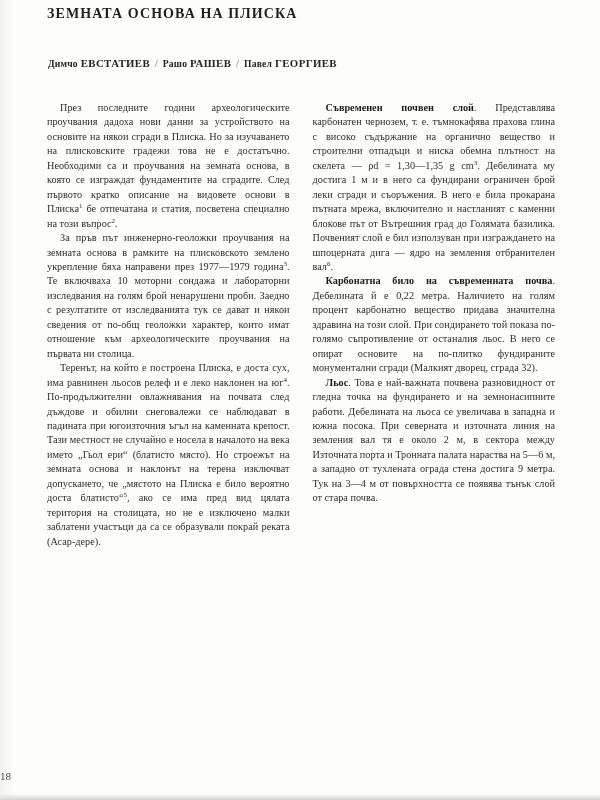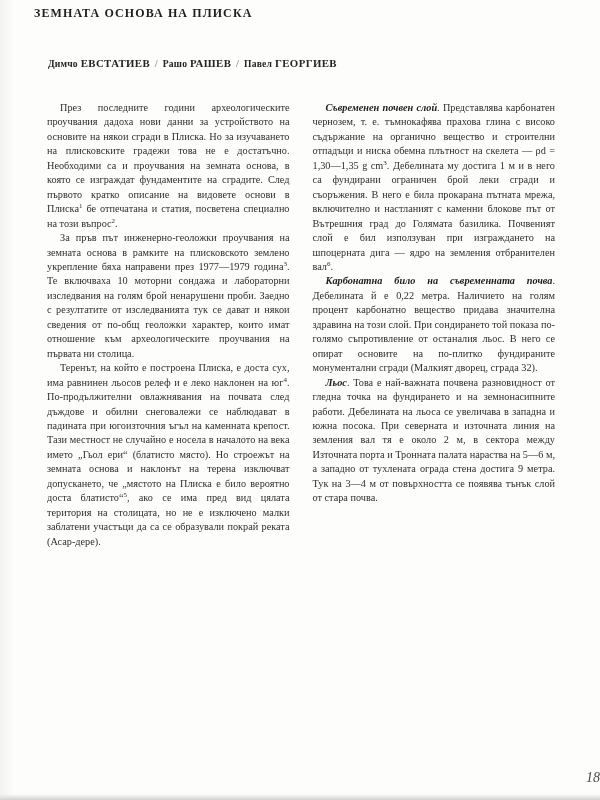--- a/index.html
+++ b/index.html
@@ -40,24 +40,24 @@
   }
 
   .content {
     position: absolute;
     left: 0; top: 0; right: 0; bottom: 0;
     padding: 0;
   }
 
   .title {
     position: absolute;
-    left: 34px;
+    left: 47px;
     top: 6px;
     font-family: "Liberation Serif", "DejaVu Serif", serif;
-    font-size: 12px;
+    font-size: 14px;
     font-weight: bold;
     letter-spacing: 1.1px;
     color: #1f1f1f;
     white-space: nowrap;
   }
 
   .authors {
     position: absolute;
     left: 48px;
     top: 57px;
@@ -99,37 +99,35 @@
     color: #2e2e2e;
     hyphens: manual;
   }
   .col p {
     margin: 0;
     text-indent: 13px;
   }
   .col b {
     font-weight: bold;
     color: #1c1c1c;
-    font-style: italic;
   }
   sup {
     font-size: 7px;
     vertical-align: super;
     line-height: 0;
   }
 
   .page-number {
     position: absolute;
     left: 0;
     right: 0;
     top: 770px;
-    text-align: right;
-    font-size: 14px;
+    text-align: left;
+    font-size: 11px;
     color: #4a4a4a;
-    font-style: italic;
   }
 </style>
 </head>
 <body>
 
 <div class="page"></div>
 <div class="scan-edge-left"></div>
 
 <div class="content">
 

